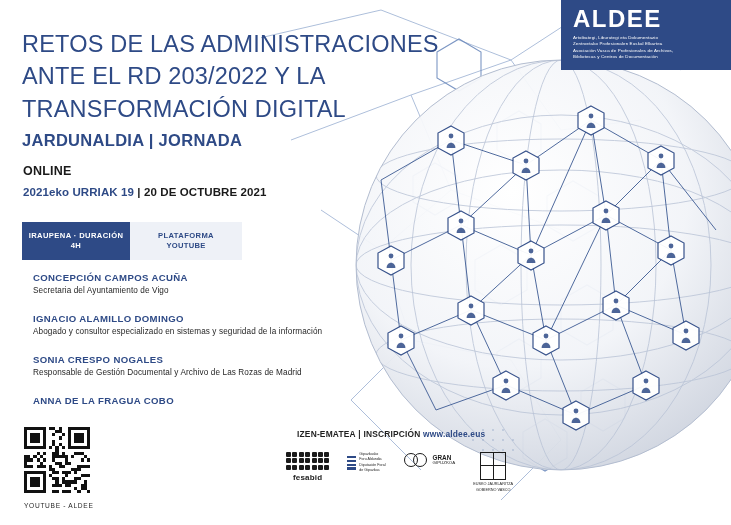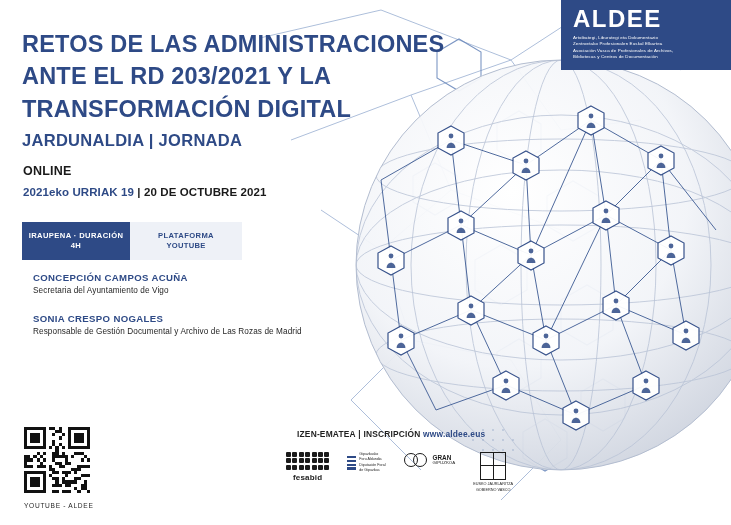--- a/index.html
+++ b/index.html
@@ -62,21 +62,21 @@
   .headline {
     position: absolute;
     left: 22px;
     top: 28px;
     width: 460px;
     z-index: 4;
   }
   .headline .hl {
     color: #2e4a86;
     font-size: 23.5px;
-    font-weight: bold;
+    font-weight: normal;
     line-height: 1.38;
     letter-spacing: .2px;
     margin: 0;
   }
   .subtitle {
     position: absolute;
     left: 22px;
     top: 131px;
     z-index: 4;
     color: #2e4a86;
@@ -435,21 +435,21 @@
     <div class="logo-sub">
       <div>Artxibategi, Liburutegi eta Dokumentazio</div>
       <div>Zentroetako Profesionalen Euskal Elkartea</div>
       <div>Asociación Vasca de Profesionales de Archivos,</div>
       <div>Bibliotecas y Centros de Documentación</div>
     </div>
   </div>
 
   <div class="headline">
     <div class="hl">RETOS DE LAS ADMINISTRACIONES</div>
-    <div class="hl">ANTE EL RD 203/2021 Y LA</div>
+    <div class="hl">ANTE EL RD 203/2022 Y LA</div>
     <div class="hl">TRANSFORMACIÓN DIGITAL</div>
   </div>
 
   <div class="subtitle">
     <span>JARDUNALDIA</span>
     <span class="sep">|</span>
     <span>JORNADA</span>
   </div>
 
   <div class="online">ONLINE</div>
@@ -470,24 +470,29 @@
       <div class="ib-value">YOUTUBE</div>
     </div>
   </div>
 
   <div class="speakers">
     <div class="speaker">
       <div class="sp-name">CONCEPCIÓN CAMPOS ACUÑA</div>
       <div class="sp-role">Secretaria del Ayuntamiento de Vigo</div>
     </div>
     <div class="speaker">
+      <div class="sp-name">IGNACIO ALAMILLO DOMINGO</div>
+      <div class="sp-role">Abogado y consultor especializado en sistemas y seguridad de la información</div>
+    </div>
+    <div class="speaker">
       <div class="sp-name">SONIA CRESPO NOGALES</div>
       <div class="sp-role">Responsable de Gestión Documental y Archivo de Las Rozas de Madrid</div>
     </div>
     <div class="speaker">
+      <div class="sp-name">ANNA DE LA FRAGUA COBO</div>
     </div>
   </div>
 
   <div class="inscription">
     <span class="bold">IZEN-EMATEA</span>
     <span class="bold">|</span>
     <span class="bold">INSCRIPCIÓN</span>
     <span class="url">www.aldee.eus</span>
   </div>
 

